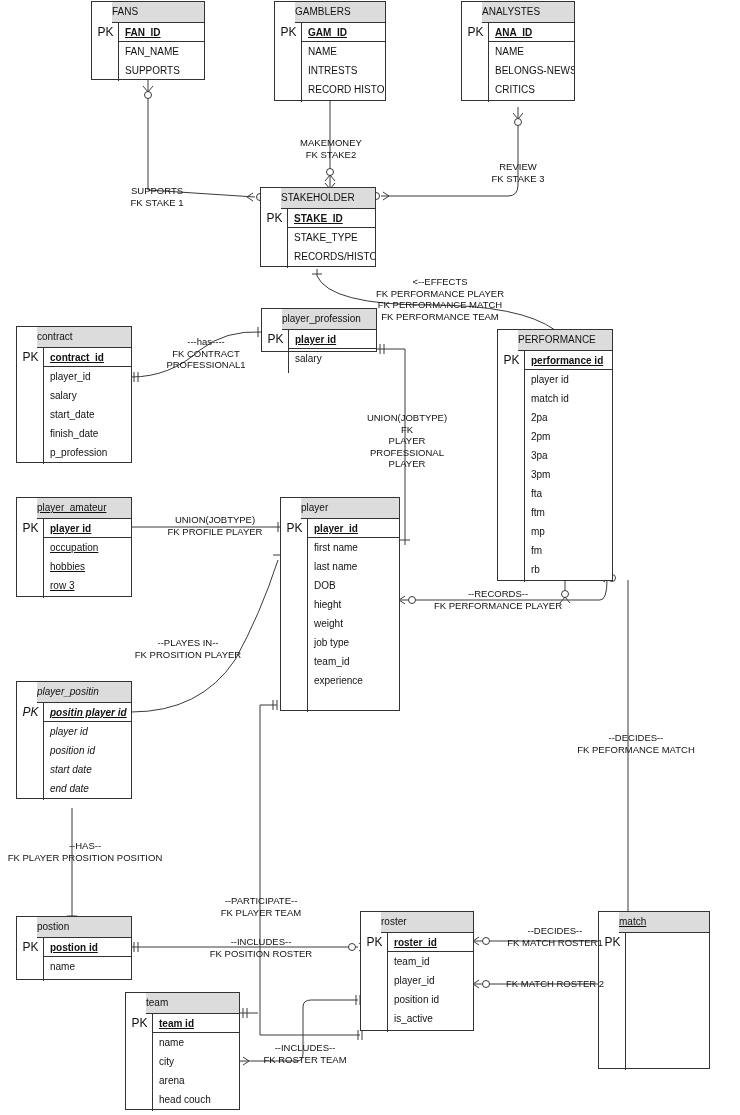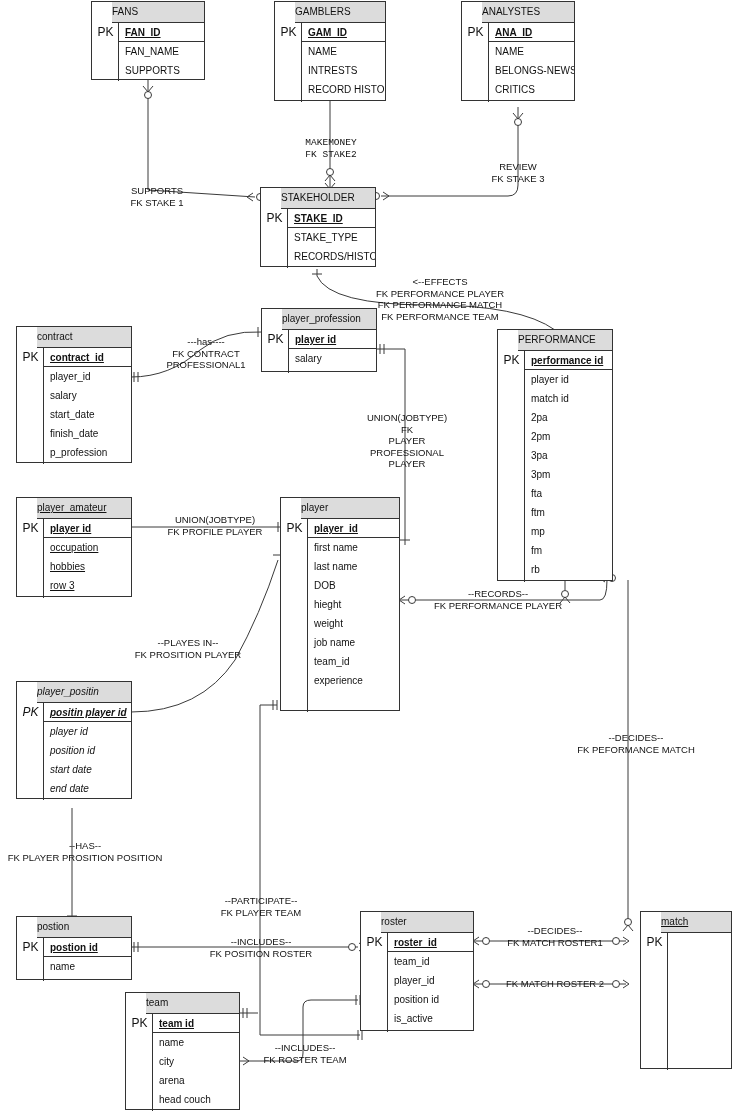--- a/index.html
+++ b/index.html
@@ -196,21 +196,21 @@
         <div class="row pkrow"><span class="fld">contract_id</span></div>
         <div class="row">player_id</div>
         <div class="row">salary</div>
         <div class="row">start_date</div>
         <div class="row">finish_date</div>
         <div class="row">p_profession</div>
       </div>
     </div>
   </div>
 
-  <div class="entity" style="left:261px;top:308px;width:116px;height:64px;">
+  <div class="entity" style="left:261px;top:308px;width:116px;height:44px;">
     <div class="ent-title">player_profession</div>
     <div class="ent-body" style="height:43px;">
       <div class="keycol"></div>
       <div class="pklabel">PK</div>
       <div class="rowset">
         <div class="row pkrow"><span class="fld">player id</span></div>
         <div class="row">salary</div>
       </div>
     </div>
   </div>
@@ -256,21 +256,21 @@
     <div class="ent-body" style="height:193px;">
       <div class="keycol"></div>
       <div class="pklabel">PK</div>
       <div class="rowset">
         <div class="row pkrow"><span class="fld">player_id</span></div>
         <div class="row">first name</div>
         <div class="row">last name</div>
         <div class="row">DOB</div>
         <div class="row">hieght</div>
         <div class="row">weight</div>
-        <div class="row">job name</div>
+        <div class="row">job type</div>
         <div class="row">team_id</div>
         <div class="row">experience</div>
       </div>
     </div>
   </div>
 
   <div class="entity" style="left:16px;top:681px;width:116px;height:118px;font-style:italic;">
     <div class="ent-title">player_positin</div>
     <div class="ent-body" style="height:97px;">
       <div class="keycol"></div>
@@ -320,29 +320,29 @@
       <div class="rowset">
         <div class="row pkrow"><span class="fld">team id</span></div>
         <div class="row">name</div>
         <div class="row">city</div>
         <div class="row">arena</div>
         <div class="row">head couch</div>
       </div>
     </div>
   </div>
 
-  <div class="entity" style="left:640px;top:911px;width:92px;height:158px;text-decoration:underline;">
+  <div class="entity" style="left:598px;top:911px;width:112px;height:158px;text-decoration:underline;">
     <div class="ent-title">match</div>
     <div class="ent-body" style="height:137px;">
       <div class="keycol"></div>
       <div class="pklabel">PK</div>
     </div>
   </div>
 
-  <div class="lbl" style="left:270px;top:137px;width:122px;font-family:Liberation Mono, monospace;">MAKEMONEY
+  <div class="lbl" style="left:270px;top:137px;width:122px;">MAKEMONEY
 FK STAKE2</div>
   <div class="lbl" style="left:466px;top:161px;width:104px;">REVIEW
 FK STAKE 3</div>
   <div class="lbl" style="left:107px;top:185px;width:100px;">SUPPORTS
 FK STAKE 1</div>
   <div class="lbl" style="left:370px;top:276px;width:140px;">&lt;--EFFECTS
 FK PERFORMANCE PLAYER
 FK PERFORMANCE MATCH
 FK PERFORMANCE TEAM</div>
   <div class="lbl" style="left:151px;top:336px;width:110px;">---has----

